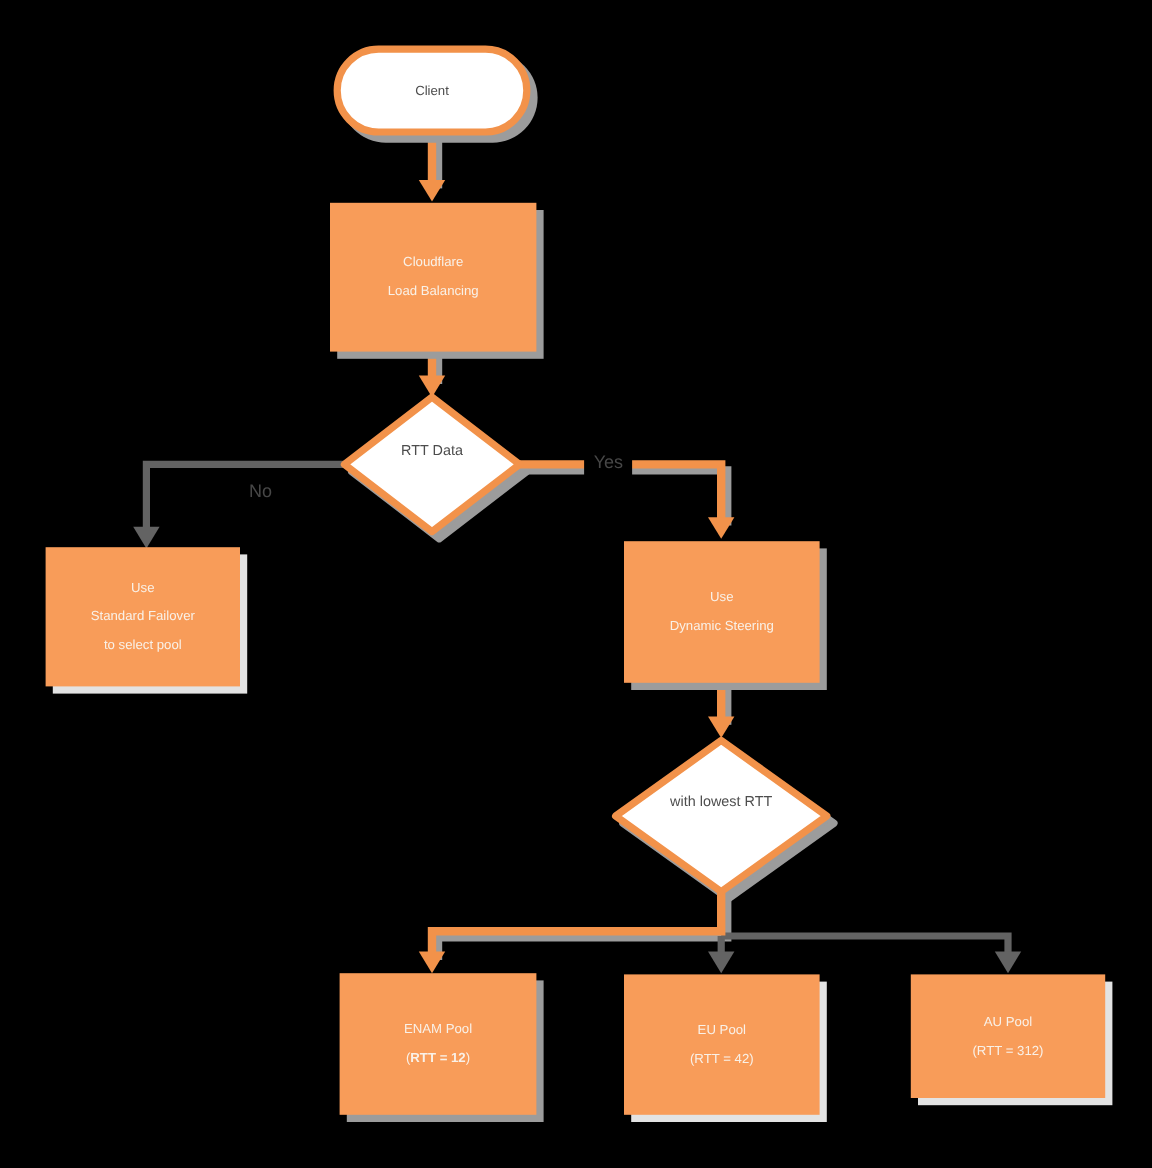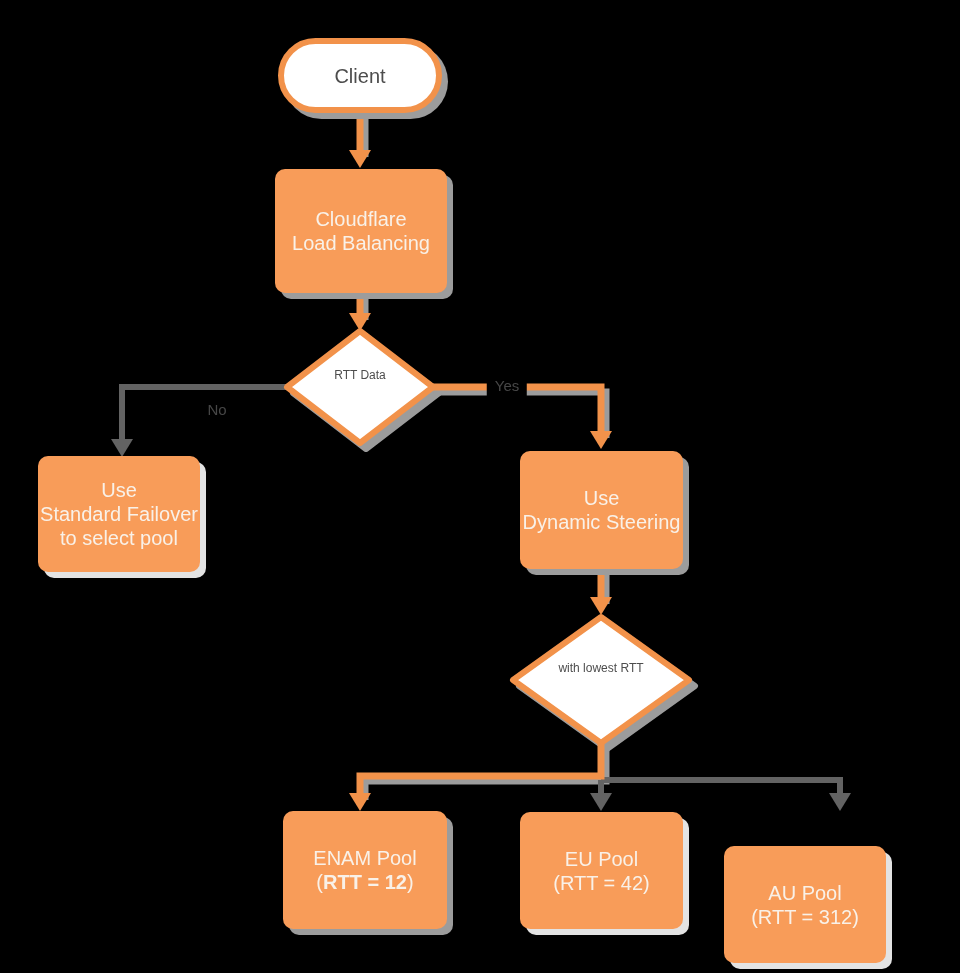--- a/index.html
+++ b/index.html
@@ -3,23 +3,23 @@
 <meta charset="utf-8">
 <style>
   html,body{margin:0;padding:0;background:#000;}
   .canvas{
     position:relative;width:960px;height:973px;background:#000000;overflow:hidden;
     font-family:"Liberation Sans","DejaVu Sans",sans-serif;
   }
   .edges-svg{position:absolute;left:0;top:0;}
   .node{
     position:absolute;display:flex;flex-direction:column;align-items:center;justify-content:center;
-    text-align:right;font-size:20px;line-height:24px;box-sizing:border-box;
+    text-align:right;font-size:11px;line-height:24px;box-sizing:border-box;
   }
-  .box{background:#F89C59;border-radius:10px;color:#F9F1E8;}
+  .box{background:#F89C59;border-radius:0;color:#F9F1E8;}
   .pill{background:#FFFFFF;border:6px solid #F2924A;border-radius:40px;color:#4D4D4D;}
   .shadow-gray{box-shadow:6px 6px 0 0 #9C9C9C;}
   .shadow-light{box-shadow:6px 6px 0 0 #E3E3E3;}
   .diamond-label{
     position:absolute;color:#4D4D4D;text-align:center;font-size:12px;line-height:24px;
   }
   .edge-label{
     position:absolute;transform:translate(-50%,-50%);background:#000000;color:#474747;
     font-size:15px;line-height:20px;padding:2px 8px;white-space:nowrap;
   }
@@ -107,18 +107,18 @@
   <div class="node box shadow-gray" style="left:283px;top:811px;width:164px;height:118px;">
     <div>ENAM Pool</div>
     <div class="rtt"><span>(</span><b>RTT = 12</b><span>)</span></div>
   </div>
 
   <div class="node box shadow-light" style="left:520px;top:812px;width:163px;height:117px;">
     <div>EU Pool</div>
     <div class="rtt"><span>(RTT = 42)</span><b></b><span></span></div>
   </div>
 
-  <div class="node box shadow-light" style="left:724px;top:812px;width:162px;height:117px;margin-top:34px;">
+  <div class="node box shadow-light" style="left:759px;top:812px;width:162px;height:103px;">
     <div>AU Pool</div>
     <div class="rtt"><span>(RTT = 312)</span><b></b><span></span></div>
   </div>
 
 </div>
 
 </body></html>

